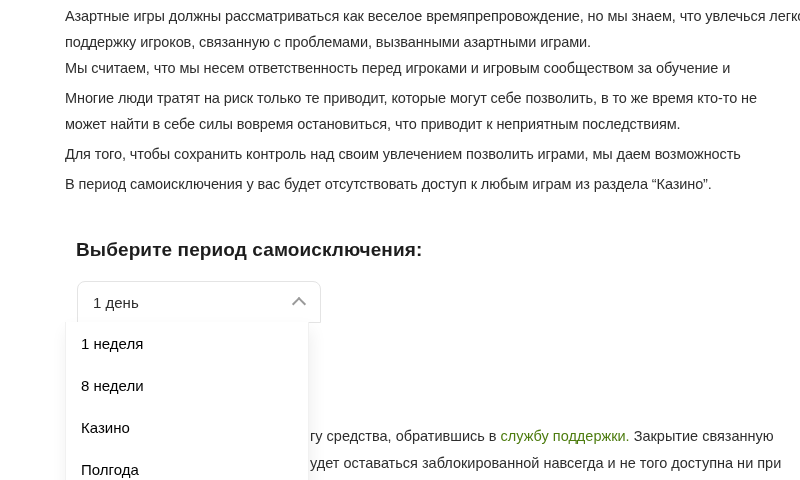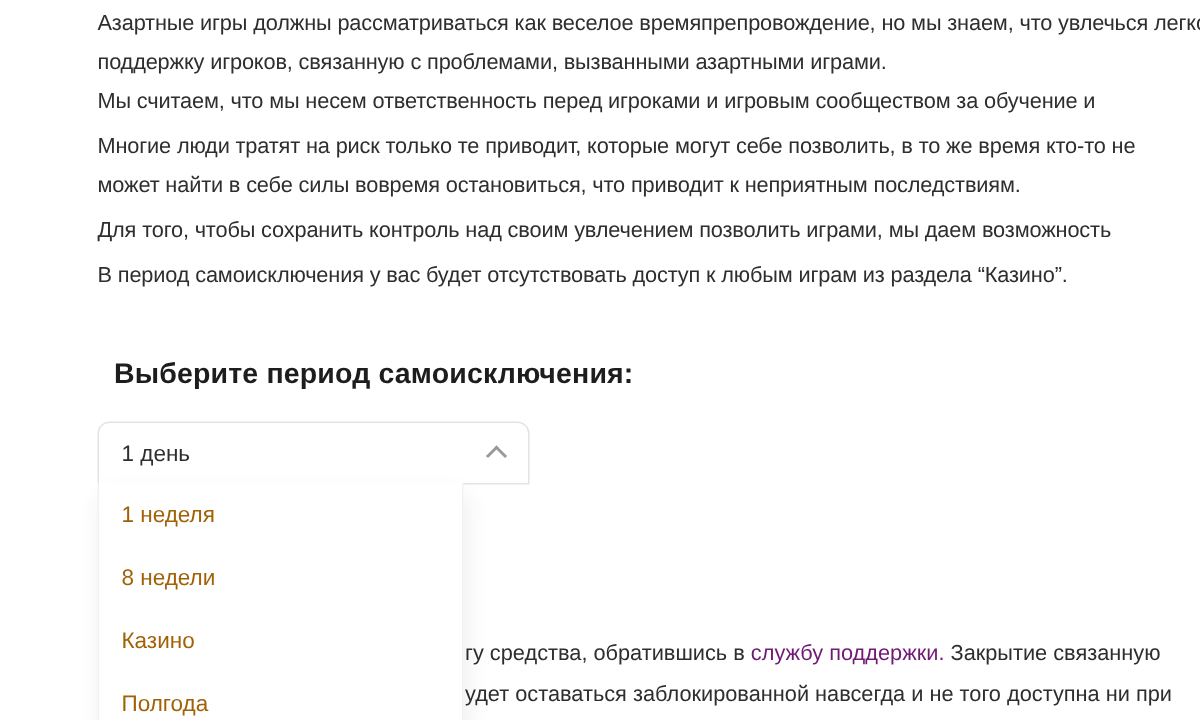--- a/index.html
+++ b/index.html
@@ -15,43 +15,43 @@
     white-space:nowrap;letter-spacing:-0.1px;
   }
   
   .heading{
     position:absolute;left:76px;top:239px;margin:0;
     font-size:19px;font-weight:700;color:#1d1d1d;letter-spacing:0.1px;
   }
   
   .partial{position:absolute;left:310px;top:423px;z-index:1;}
   .pline{font-size:14.5px;line-height:27px;color:#2e2e2e;white-space:nowrap;}
-  .green-link{color:#701a75;text-decoration:none;cursor:pointer;}
+  .green-link{color:#4d7c0f;text-decoration:none;cursor:pointer;}
   
   .select-box{
-    position:absolute;left:65px;top:281px;width:288px;height:42px;
+    position:absolute;left:77px;top:281px;width:244px;height:42px;
     box-sizing:border-box;border:1px solid #e4e4e4;border-radius:8px 8px 0 0;
     background:#ffffff;z-index:3;display:flex;align-items:center;
     justify-content:space-between;padding:0 16px 0 15px;cursor:pointer;
   }
   .select-value{font-size:15px;color:#2e2e2e;}
   .chevron-up{
     width:8px;height:8px;border-left:2px solid #9a9a9a;border-top:2px solid #9a9a9a;
     transform:rotate(45deg);margin-top:4px;
   }
   
   .options{
     position:absolute;left:65px;top:322px;width:244px;height:170px;
     box-sizing:border-box;background:#ffffff;z-index:3;
     border:1px solid #f1f1f1;border-top:none;
     box-shadow:2px 8px 16px rgba(0,0,0,0.07);
   }
   .option{
     height:42px;display:flex;align-items:center;padding-left:15px;
-    font-size:15px;color:#a16207;cursor:pointer;white-space:nowrap;
+    font-size:15px;color:#000000;cursor:pointer;white-space:nowrap;
   }
 </style>
 </head>
 <body>
 
 <div class="screen">
 
   <div class="intro" id="intro">
       <div class="para">
         <div class="line">Азартные игры должны рассматриваться как веселое времяпрепровождение, но мы знаем, что увлечься легко.</div>

